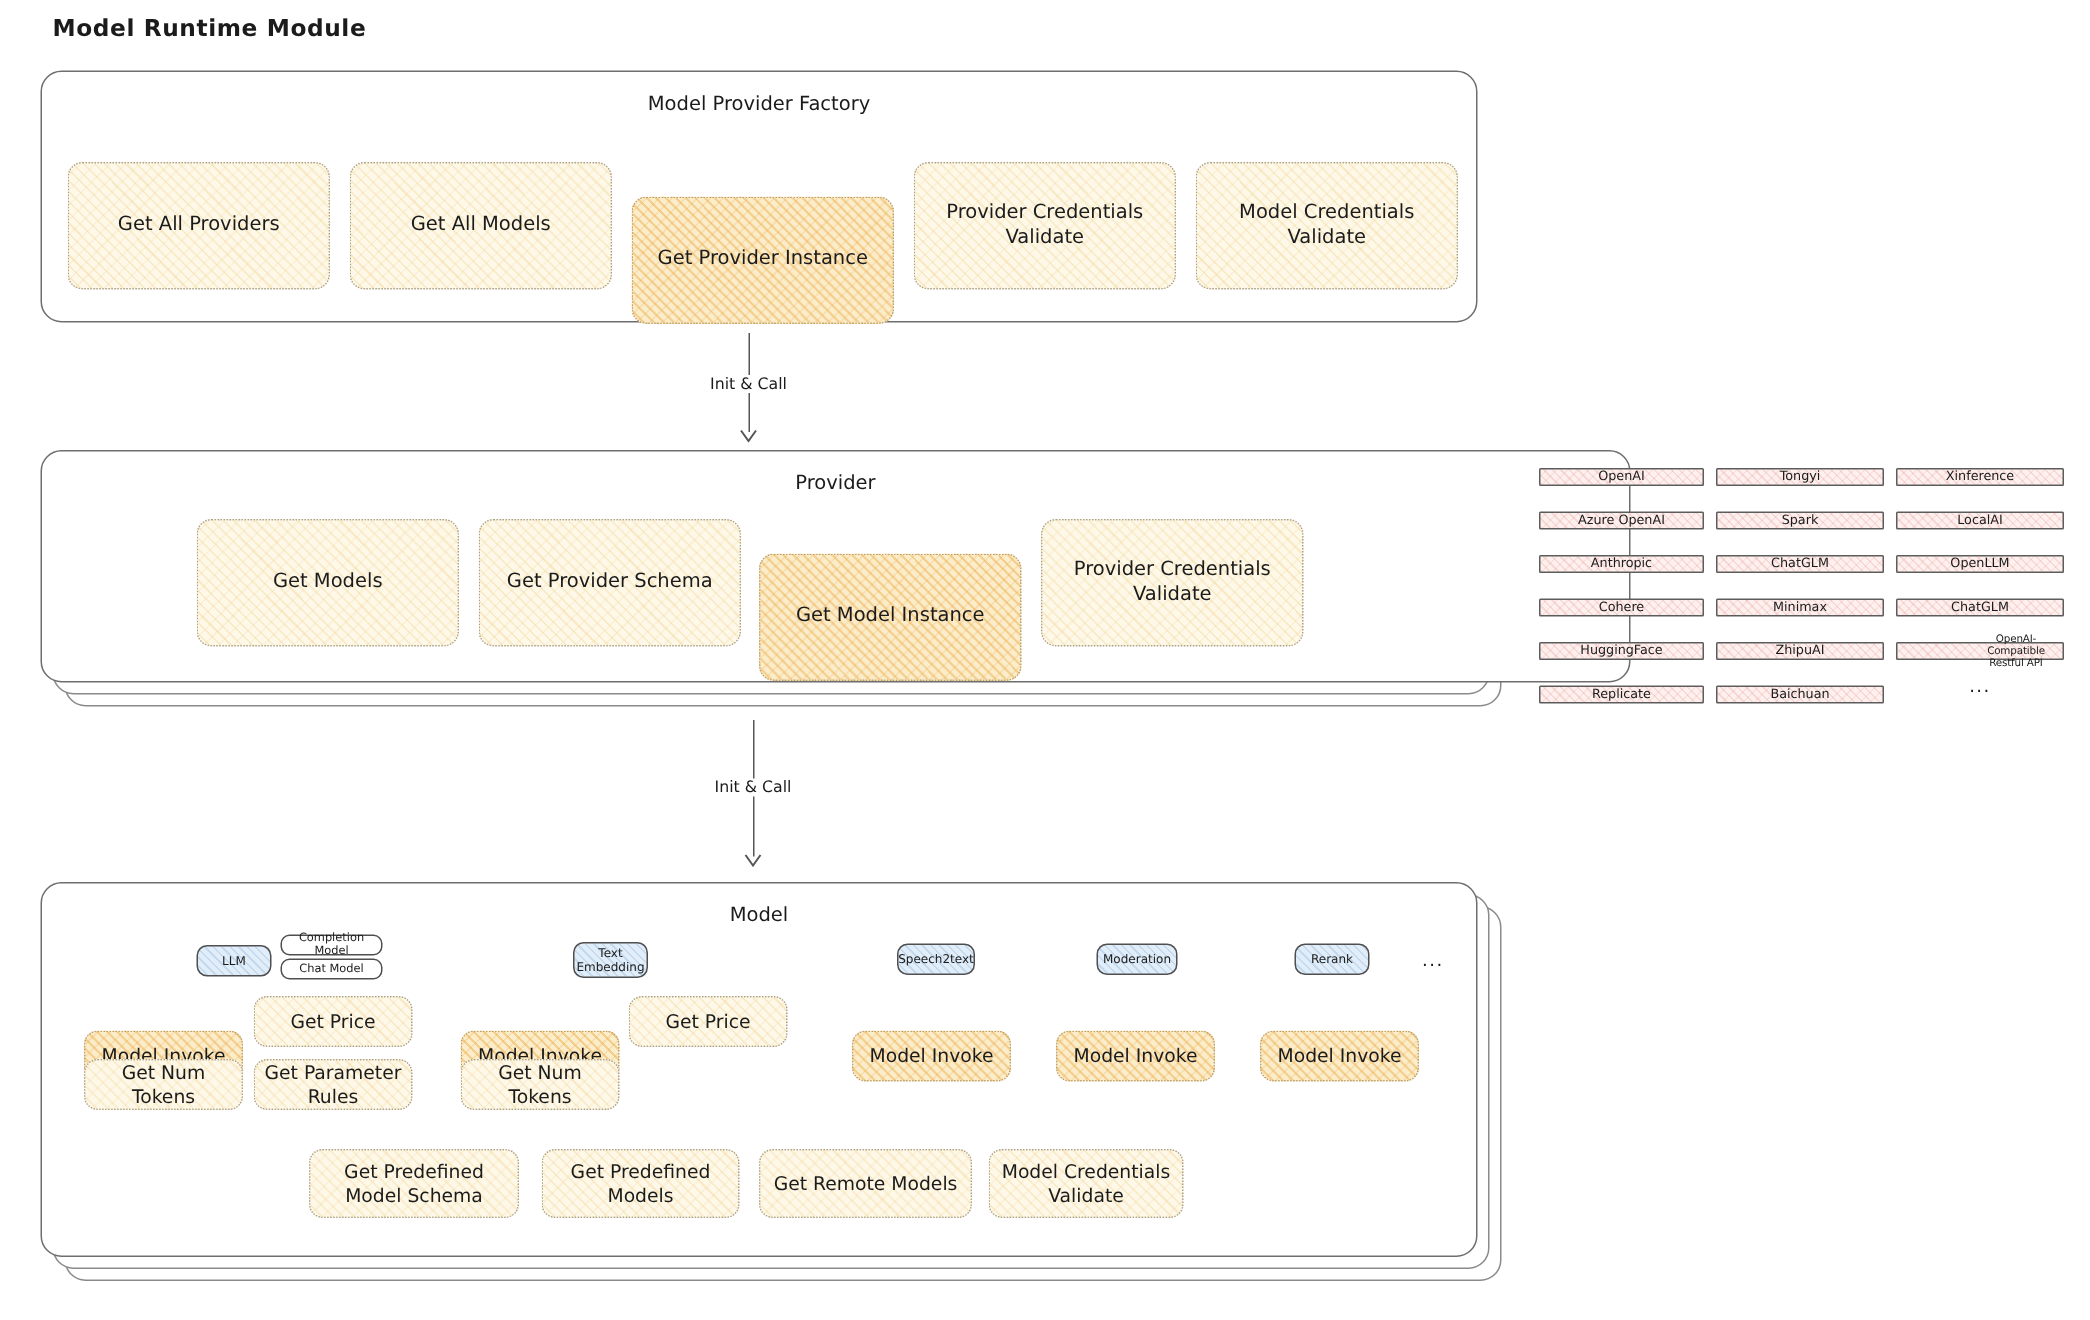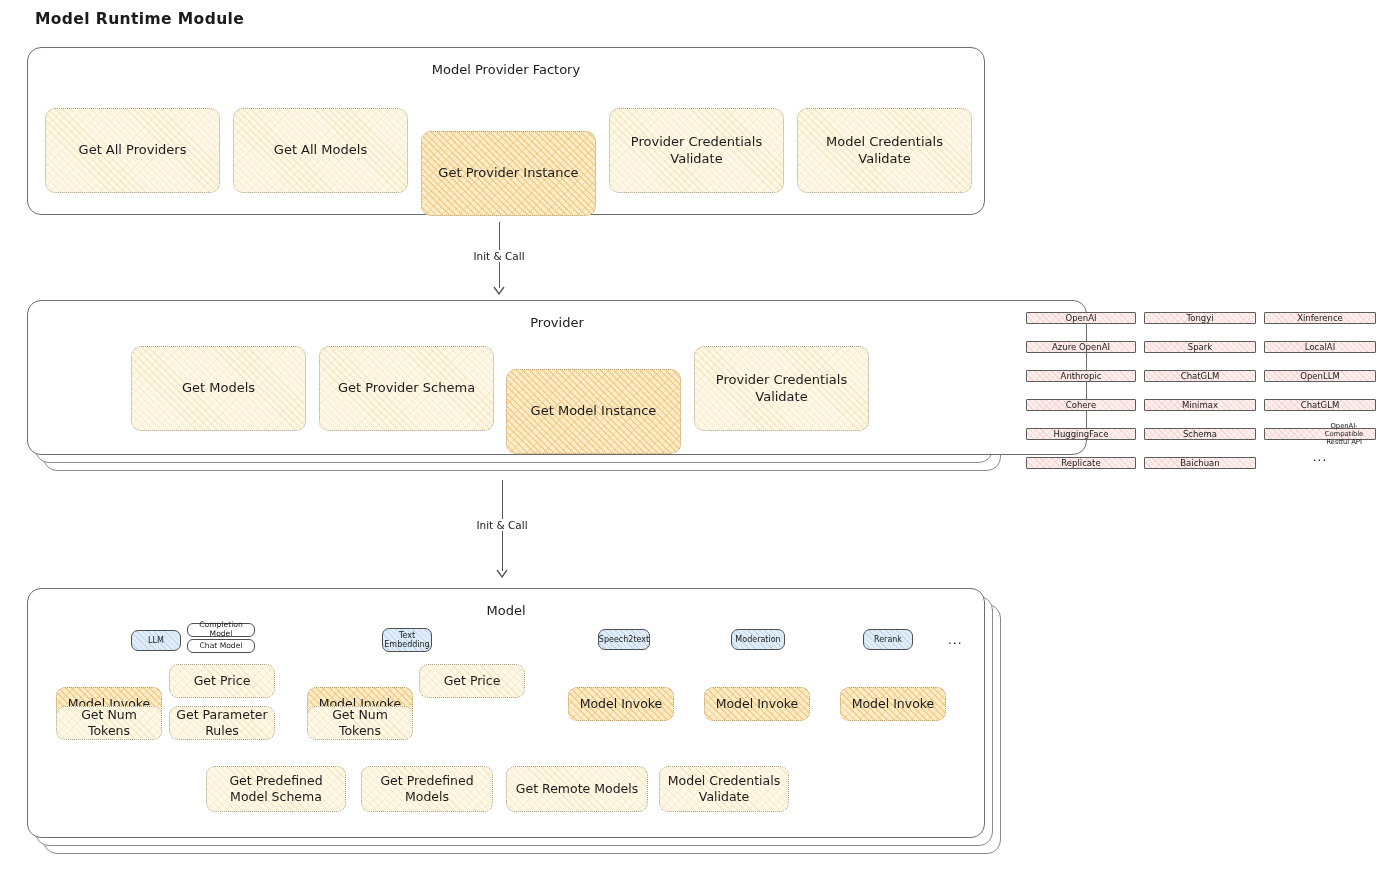--- a/index.html
+++ b/index.html
@@ -88,21 +88,21 @@
     <div class="chip">Azure OpenAI</div>
     <div class="chip">Spark</div>
     <div class="chip">LocalAI</div>
     <div class="chip">Anthropic</div>
     <div class="chip">ChatGLM</div>
     <div class="chip">OpenLLM</div>
     <div class="chip">Cohere</div>
     <div class="chip">Minimax</div>
     <div class="chip">ChatGLM</div>
     <div class="chip">HuggingFace</div>
-    <div class="chip">Schema</div>
+    <div class="chip">ZhipuAI</div>
     <div class="chip chip-long">OpenAI-Compatible Restful API</div>
     <div class="chip">Replicate</div>
     <div class="chip">Baichuan</div>
     <div class="more">...</div>
   </div>
 
   <div class="arrow" style="left:497px;top:480px;height:98px">
     <div class="arrow-line"></div>
     <div class="arrow-label">Init &amp; Call</div>
     <svg class="arrow-head" width="12" height="9" viewBox="0 0 12 9">

